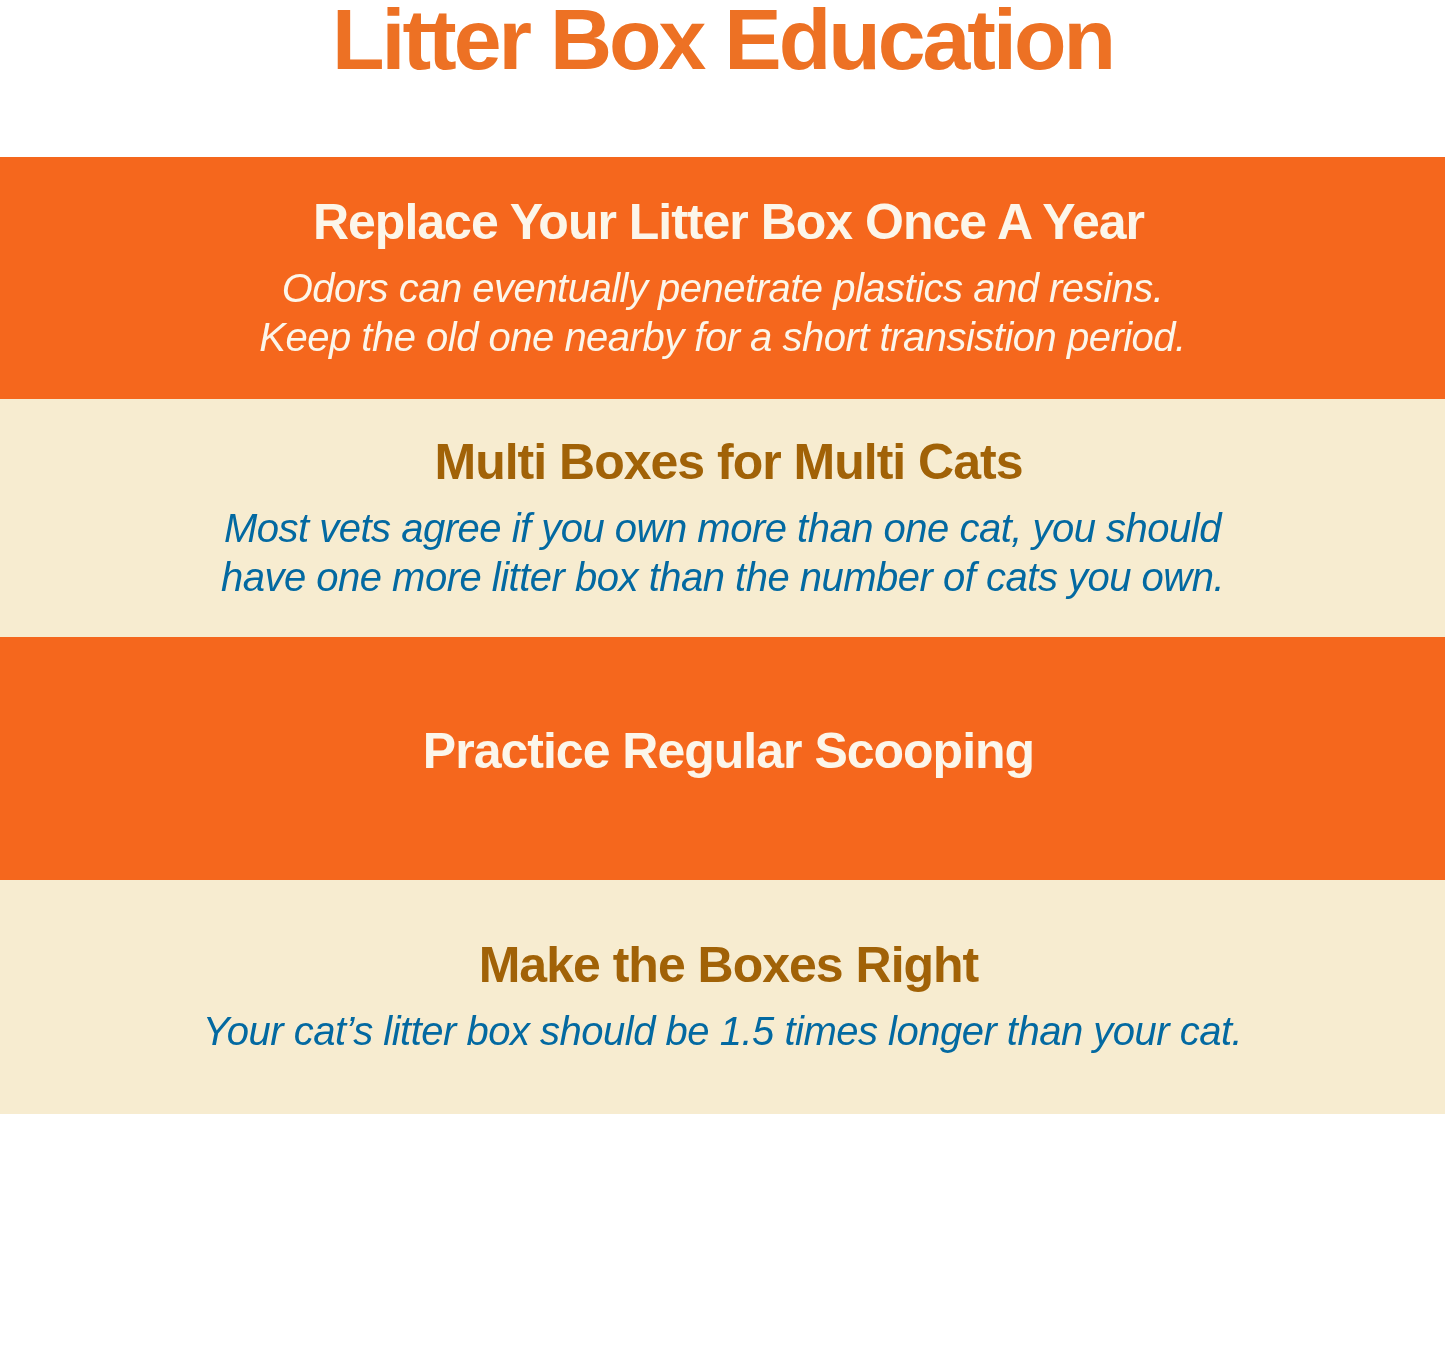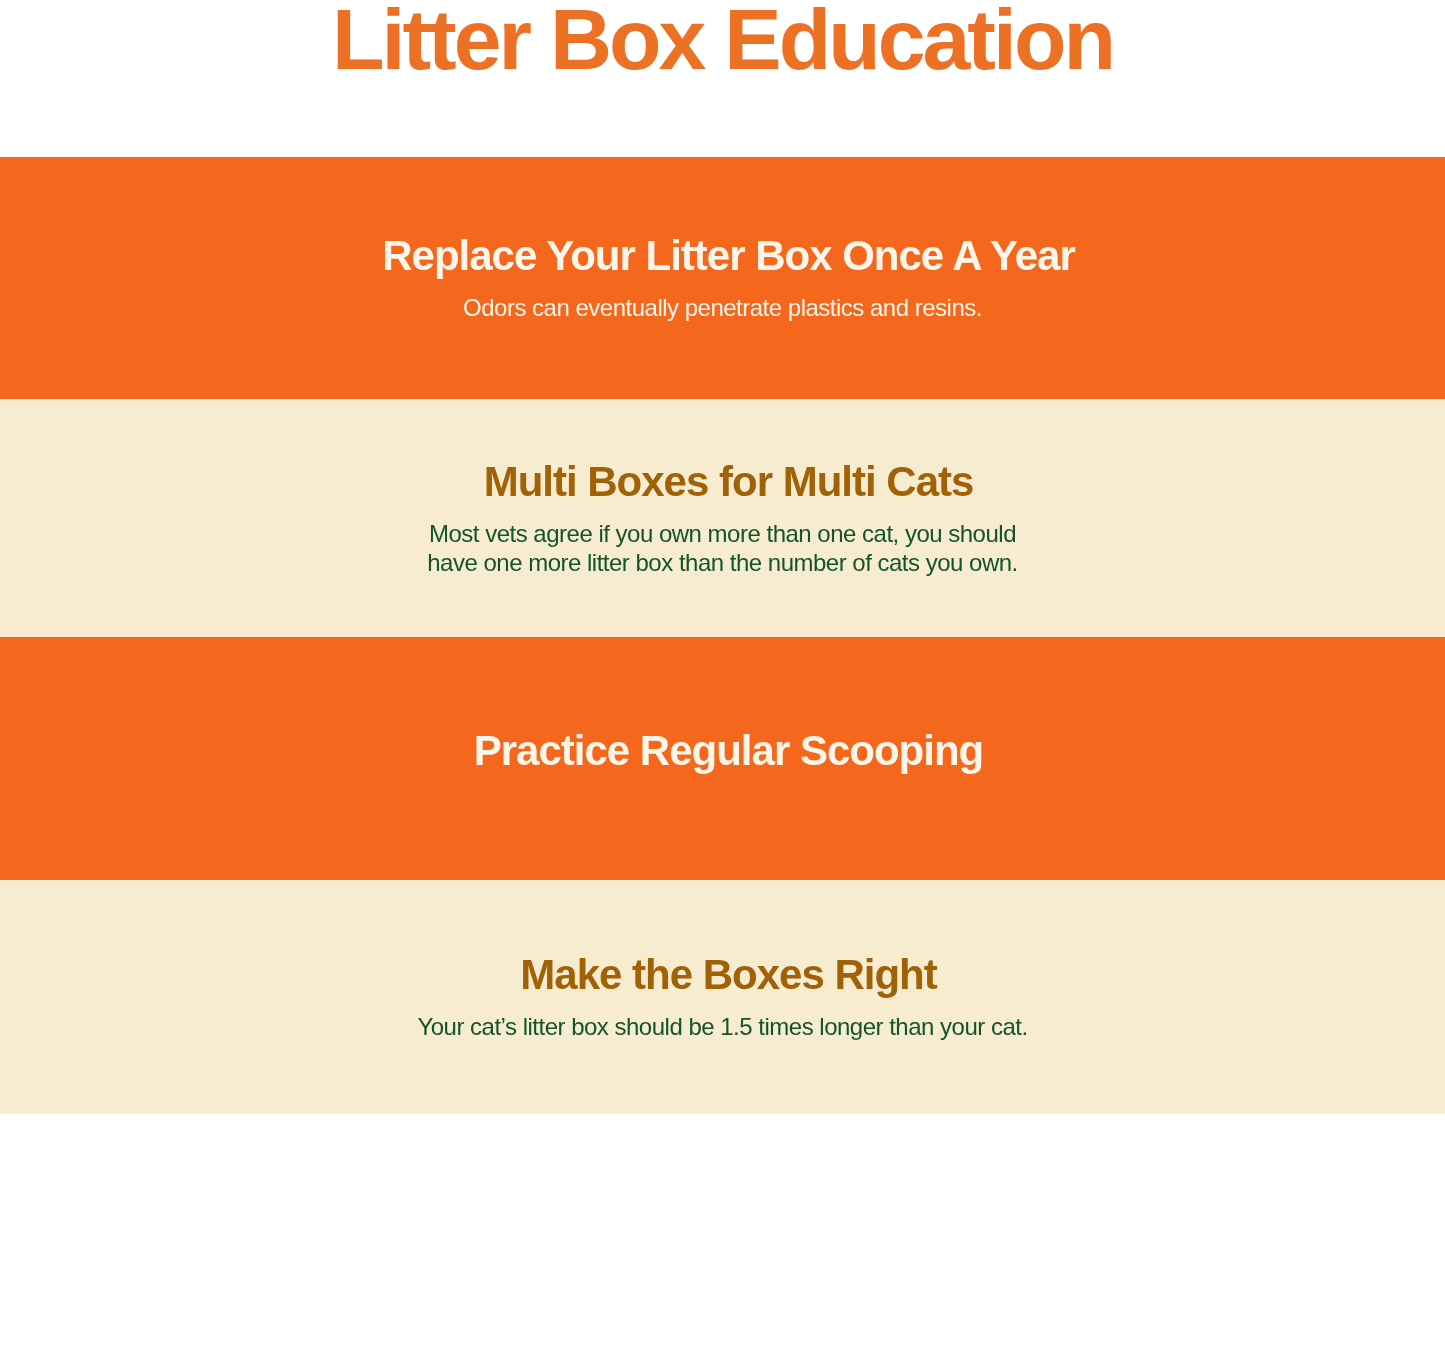--- a/index.html
+++ b/index.html
@@ -34,56 +34,58 @@
     flex-direction: column;
     align-items: center;
     justify-content: center;
     text-align: center;
     box-sizing: border-box;
     padding: 0 40px;
   }
   .band--orange { background: #F5671D; }
   .band--cream  { background: #F7ECD0; }
   .band-heading {
-    font-size: 42px;
+    font-size: 50px;
     font-weight: bold;
     letter-spacing: -1px;
     line-height: 1.1;
     margin: 0 0 14px 12px;
     white-space: nowrap;
   }
   .band-body {
-    font-size: 24px;
+    font-size: 40px;
     letter-spacing: -0.5px;
     line-height: 1.22;
+    font-style: italic;
   }
   .band--orange .band-heading,
   .band--orange .band-body { color: #FCF6EA; }
   .band--cream .band-heading { color: #a16207; }
-  .band--cream .band-body { color: #14532d; }
+  .band--cream .band-body { color: #0369a1; }
 
   .band-1 { height: 242px; }
   .band-2 { height: 238px; }
   .band-3 { height: 243px; }
   .band-4 { height: 234px; }
   .band-5 { height: 237px; }
 </style>
 </head>
 <body>
 
 <div class="page">
 
   <div class="title-area">
     <div class="page-title">Litter Box Education</div>
   </div>
 
   <div class="band band--orange band-1">
     <div class="band-heading">Replace Your Litter Box Once A Year</div>
     <div class="band-body">
       <div>Odors can eventually penetrate plastics and resins.</div>
+      <div>Keep the old one nearby for a short transistion period.</div>
     </div>
   </div>
 
   <div class="band band--cream band-2">
     <div class="band-heading">Multi Boxes for Multi Cats</div>
     <div class="band-body">
       <div>Most vets agree if you own more than one cat, you should</div>
       <div>have one more litter box than the number of cats you own.</div>
     </div>
   </div>

